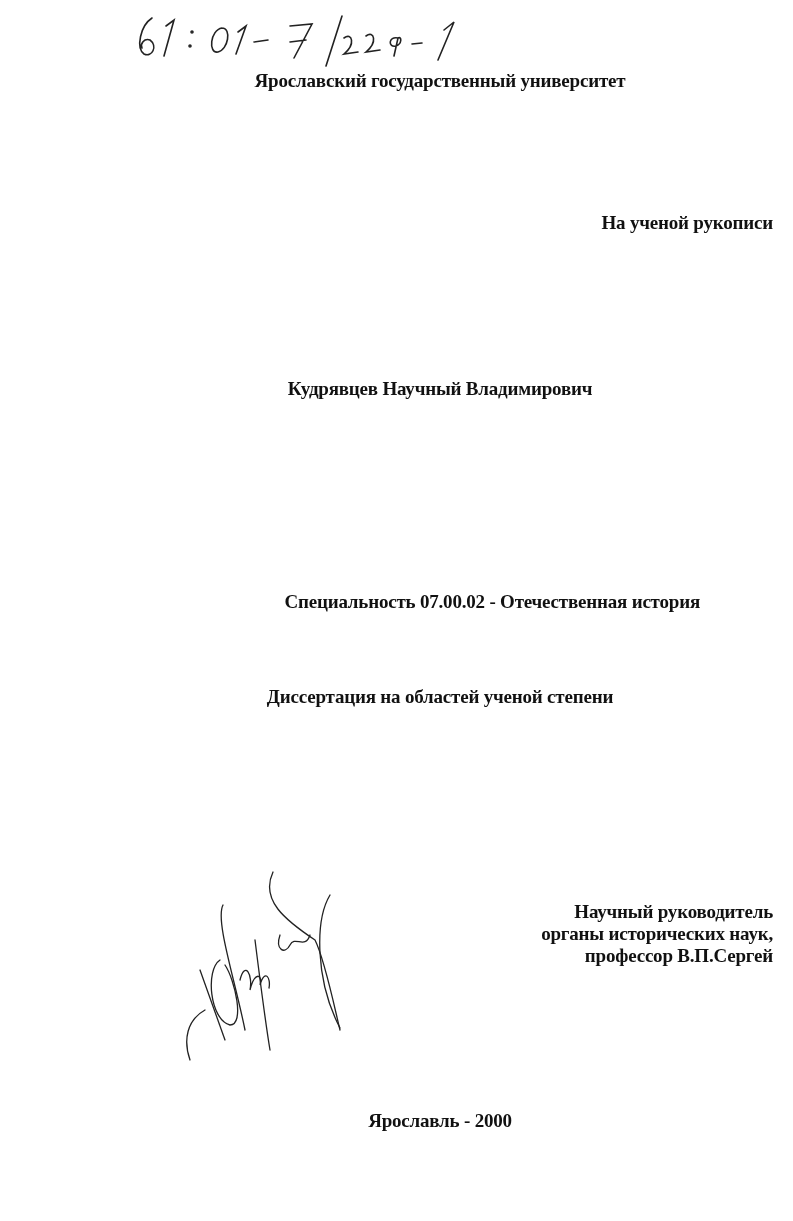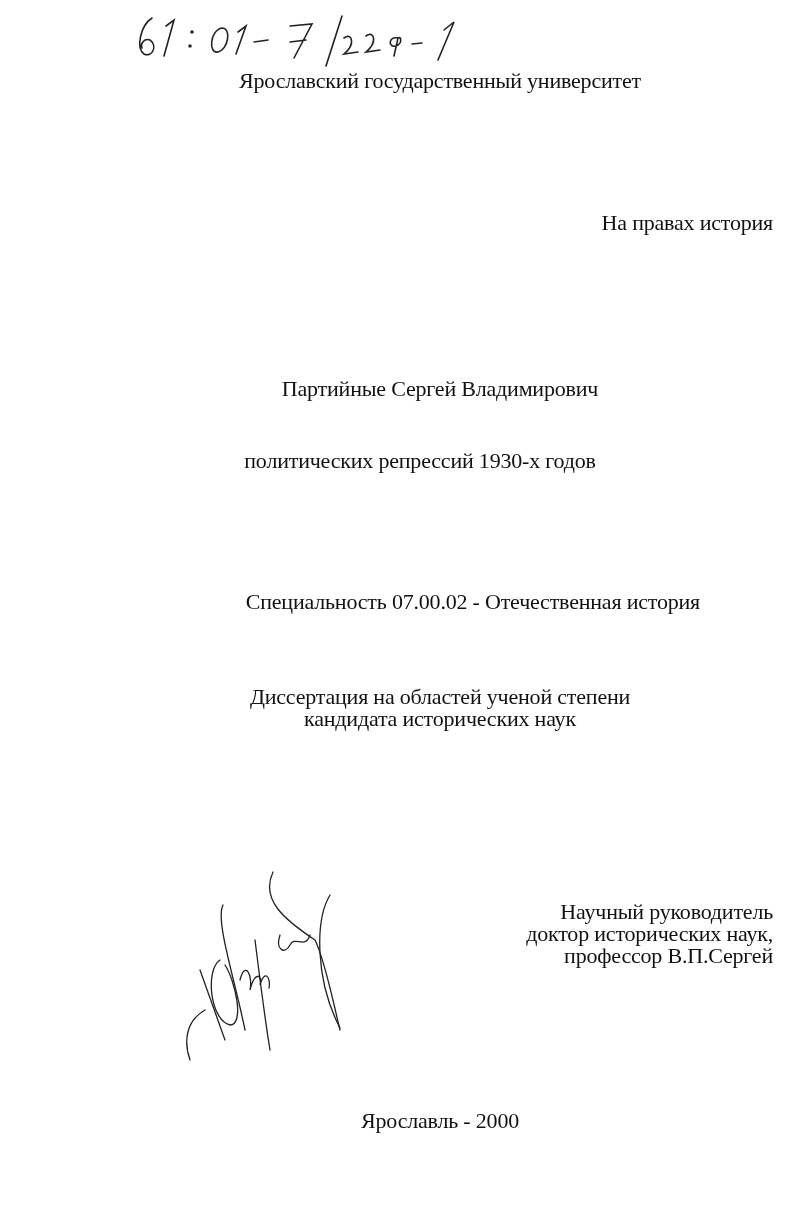--- a/index.html
+++ b/index.html
@@ -1,18 +1,18 @@
 <!DOCTYPE html>
 <html><head>
   <meta charset="utf-8">
   <style>
     html, body { margin: 0; padding: 0; background: #ffffff; }
     body { width: 793px; height: 1221px; position: relative; overflow: hidden;
            font-family: "Liberation Serif", "DejaVu Serif", serif; color: #111; }
-    .b { font-weight: normal; font-size: 22px; line-height: 22px; letter-spacing: -0.2px; }
+    .b { font-weight: bold; font-size: 19px; line-height: 22px; letter-spacing: -0.2px; }
     .abs { position: absolute; }
     .center { text-align: center; }
     .right { text-align: right; }
     .hand { position: absolute; left: 130px; top: 8px; width: 420px; height: 60px; }
     .sig { position: absolute; left: 165px; top: 860px; width: 200px; height: 230px; }
   </style>
 </head>
 <body>
 
 <svg class="hand" viewBox="0 0 420 60">
@@ -42,38 +42,36 @@
     <path d="M282 36 L292 35"></path>
 
     <path d="M314 22 L324 14 L308 52"></path>
   </g>
 </svg>
 
 <div class="abs center b" style="left:180px; top:70px; width:520px;">
   <div>Ярославский государственный университет</div>
 </div>
 
-<div class="abs right b" style="left:500px; top:212px; width:273px;">На правах история</div>
+<div class="abs right b" style="left:500px; top:212px; width:273px;">На ученой рукописи</div>
 
-<div class="abs center b" style="left:200px; top:378px; width:480px;">Партийные Сергей Владимирович</div>
+<div class="abs center b" style="left:200px; top:378px; width:480px;">Кудрявцев Научный Владимирович</div>
 
 <div class="abs center b" style="left:130px; top:450px; width:620px;">
-  <div style="margin-left:-40px;">политических репрессий 1930-х годов</div>
 </div>
 
 <div class="abs center b" style="left:180px; top:591px; width:520px;text-align:right;">Специальность 07.00.02 - Отечественная история</div>
 
 <div class="abs center b" style="left:180px; top:686px; width:520px;">
   <div>Диссертация на областей ученой степени</div>
-  <div>кандидата исторических наук</div>
 </div>
 
 <div class="abs right b" style="left:460px; top:901px; width:313px;">
   <div>Научный руководитель</div>
-  <div>доктор исторических наук,</div>
+  <div>органы исторических наук,</div>
   <div>профессор В.П.Сергей</div>
 </div>
 
 <svg class="sig" viewBox="0 0 200 230">
   <g fill="none" stroke="#222" stroke-width="1.3" stroke-linecap="round">
     <path d="M25 200 C18 180 22 160 40 150"></path>
     <path d="M35 110 L60 180"></path>
     <path d="M55 100 C40 110 45 160 65 165 C80 165 70 120 60 105"></path>
     <path d="M58 45 C50 60 70 120 80 170"></path>
     <path d="M75 120 C80 100 88 115 85 130 C90 110 98 115 95 125 C100 108 106 118 104 128"></path>

